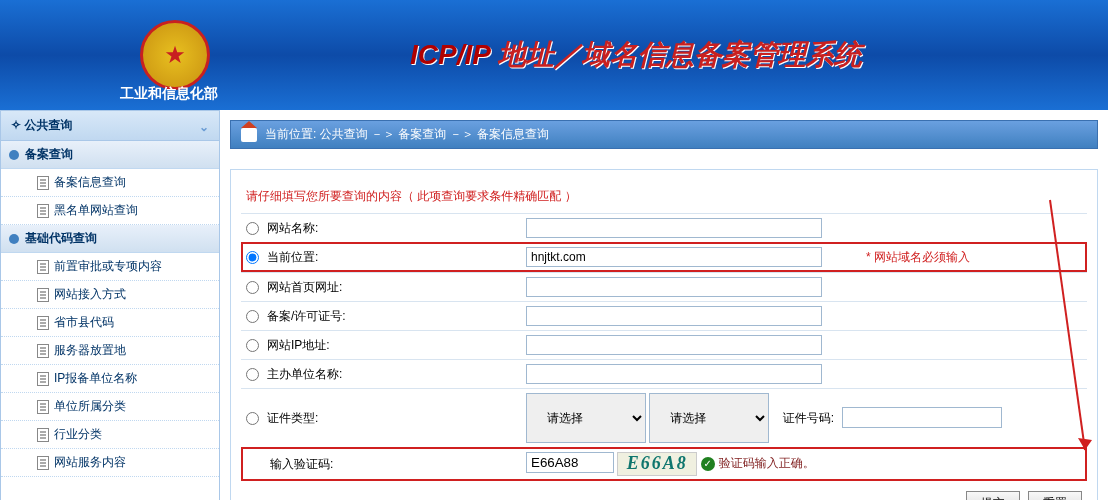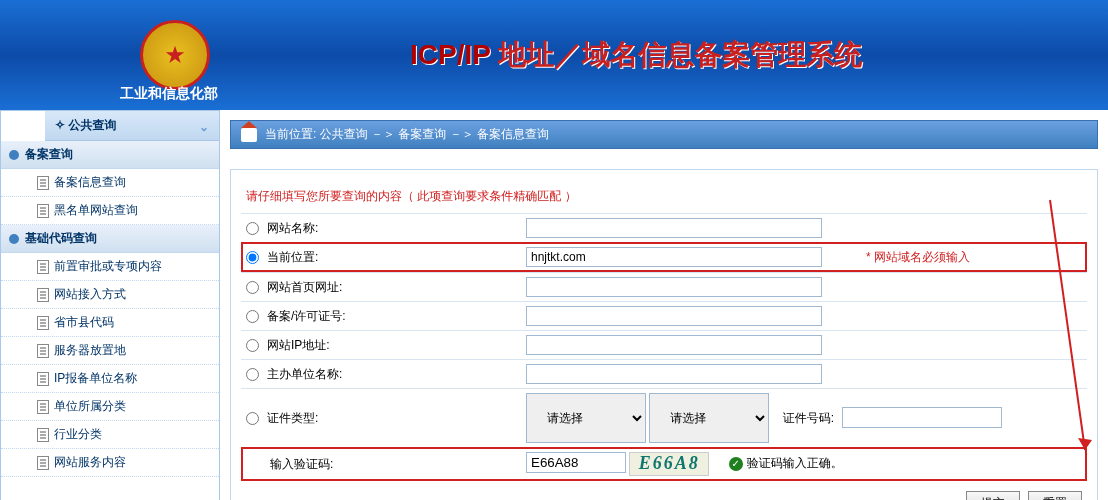--- a/index.html
+++ b/index.html
@@ -1,25 +1,25 @@
 <!DOCTYPE html>
 <html><head>
 <meta charset="utf-8">
 <style>
 * { box-sizing: border-box; margin: 0; padding: 0; }
 body { font-family: "Microsoft YaHei", SimSun, sans-serif; font-size: 12px; background: #fff; width: 1108px; }
 .header { background: linear-gradient(#1a6fd4, #0d4ba8, #1a6fd4); height: 110px; position: relative; display: flex; align-items: center; }
 .emblem { width: 70px; height: 70px; background: radial-gradient(#e8c020, #c89010); border-radius: 50%; border: 3px solid #c82020; margin-left: 140px; display: flex; align-items: center; justify-content: center; color: #c82020; font-size: 24px; }
 .emblem::before { content: "★"; }
 .min-text { color: #fff; font-size: 14px; font-weight: bold; position: absolute; left: 120px; top: 85px; }
-.sys-title { color: #c82020; font-size: 28px; font-weight: bold; margin-left: 200px; text-shadow: 1px 1px #fff; text-align: center; }
+.sys-title { color: #c82020; font-size: 28px; font-weight: bold; font-style: italic; margin-left: 200px; text-shadow: 1px 1px #fff; text-align: center; }
 .sys-title .icp { color: #b00000; }
 .main { display: flex; }
 .sidebar { width: 220px; border: 1px solid #a9c7e8; }
-.side-header { background: linear-gradient(#d8e8f8, #c0d8f0); padding: 6px 10px; font-weight: bold; color: #003366; border-bottom: 1px solid #a9c7e8; display: flex; align-items: flex-end; justify-content: space-between; margin-left: 44px; }
+.side-header { background: linear-gradient(#d8e8f8, #c0d8f0); padding: 6px 10px; font-weight: bold; color: #003366; border-bottom: 1px solid #a9c7e8; display: flex; align-items: flex-end; justify-content: space-between; }
 .side-header .chev { color: #6a9cd4; }
 .nav-group { background: linear-gradient(#e8f0fa, #d0e0f0); padding: 5px 8px; color: #003366; font-weight: bold; border-bottom: 1px solid #c0d8f0; display: flex; align-items: center; }
 .nav-group .bullet { width: 10px; height: 10px; background: #4080c0; border-radius: 50%; margin-right: 6px; display: inline-block; }
 .nav-item { padding: 5px 8px 5px 36px; color: #003366; border-bottom: 1px dotted #c0d8f0; display: flex; align-items: center; cursor: pointer; }
 .nav-item .doc-icon { width: 12px; height: 14px; border: 1px solid #888; background: #fff; margin-right: 5px; position: relative; }
 .nav-item .doc-icon::after { content: ""; position: absolute; top: 2px; left: 2px; right: 2px; height: 2px; background: #aaa; box-shadow: 0 3px #aaa, 0 6px #aaa; }
 .content { flex: 1; padding: 0 10px; }
 .breadcrumb { background: linear-gradient(#6aa0e0, #4080c0); color: #fff; padding: 5px 10px; margin-top: 10px; display: flex; align-items: center; border: 1px solid #3a70b0; }
 .breadcrumb .home-icon { width: 16px; height: 14px; background: #fff; border-radius: 2px; margin-right: 8px; position: relative; }
 .breadcrumb .home-icon::before { content: ""; position: absolute; top: -7px; left: 0; border-left: 8px solid transparent; border-right: 8px solid transparent; border-bottom: 7px solid #d04020; }
@@ -28,21 +28,21 @@
 .form-row { display: flex; align-items: center; border-top: 1px solid #d8e4f0; padding: 4px 5px; }
 .form-row.highlighted { border: 2px solid #d02020; padding: 3px; }
 .radio-cell { width: 280px; display: flex; align-items: center; }
 .radio-cell input[type=radio] { margin-right: 8px; }
 .input-cell { width: 280px; }
 .input-cell input[type=text] { width: 296px; border: 1px solid #a0b8d0; padding: 2px 4px; font-size: 12px; }
 .hint { color: #d02020; margin-left: 60px; }
 .select-row select { border: 1px solid #a0b8d0; padding: 16px; width: 120px; font-size: 12px; }
 .cert-label { margin-left: 10px; margin-right: 5px; }
 .captcha-img { display: inline-block; width: 80px; height: 24px; background: #f0f0e0; font-family: serif; font-size: 18px; font-weight: bold; font-style: italic; letter-spacing: 2px; color: #0f766e; text-align: center; vertical-align: middle; border: 1px solid #ccc; }
-.captcha-ok { color: #000000; display: inline-flex; align-items: center; margin-left: 16px; text-align: right; }
+.captcha-ok { color: #7f1d1d; display: inline-flex; align-items: center; margin-left: 0; text-align: right; }
 .captcha-ok::before { content: "✓"; background: #208020; color: #fff; border-radius: 50%; width: 14px; height: 14px; display: inline-flex; align-items: center; justify-content: center; font-size: 10px; margin-right: 4px; }
 .actions { text-align: right; padding: 10px 5px 0; }
 .btn { background: linear-gradient(#f8f8f8, #d8d8d8); border: 1px solid #888; padding: 3px 14px; font-size: 12px; cursor: pointer; margin-left: 5px; }
 .arrow-overlay { position: absolute; pointer-events: none; }
 </style>
 </head>
 <body>
 
 <div class="header">
   <div class="emblem"></div>
@@ -140,21 +140,21 @@
           <span class="cert-label">证件号码:</span>
           <input type="text" style="width: 160px; border: 1px solid rgb(160, 184, 208); padding: 2px 4px;">
         </div>
       </div>
 
       <div class="form-row highlighted">
         <div class="radio-cell" style="padding-left:24px">
           <span>输入验证码:</span>
         </div>
         <div>
-          <input type="text" style="width: 100px; border: 1px solid rgb(160, 184, 208); padding: 2px 4px;" value="E66A88">
+          <input type="text" style="width: 88px; border: 1px solid rgb(160, 184, 208); padding: 2px 4px;" value="E66A88">
           <span class="captcha-img">E66A8</span>
           <span class="captcha-ok">验证码输入正确。</span>
         </div>
       </div>
 
       <div class="actions">
         <button class="btn">提交</button>
         <button class="btn">重置</button>
       </div>
     </div>

